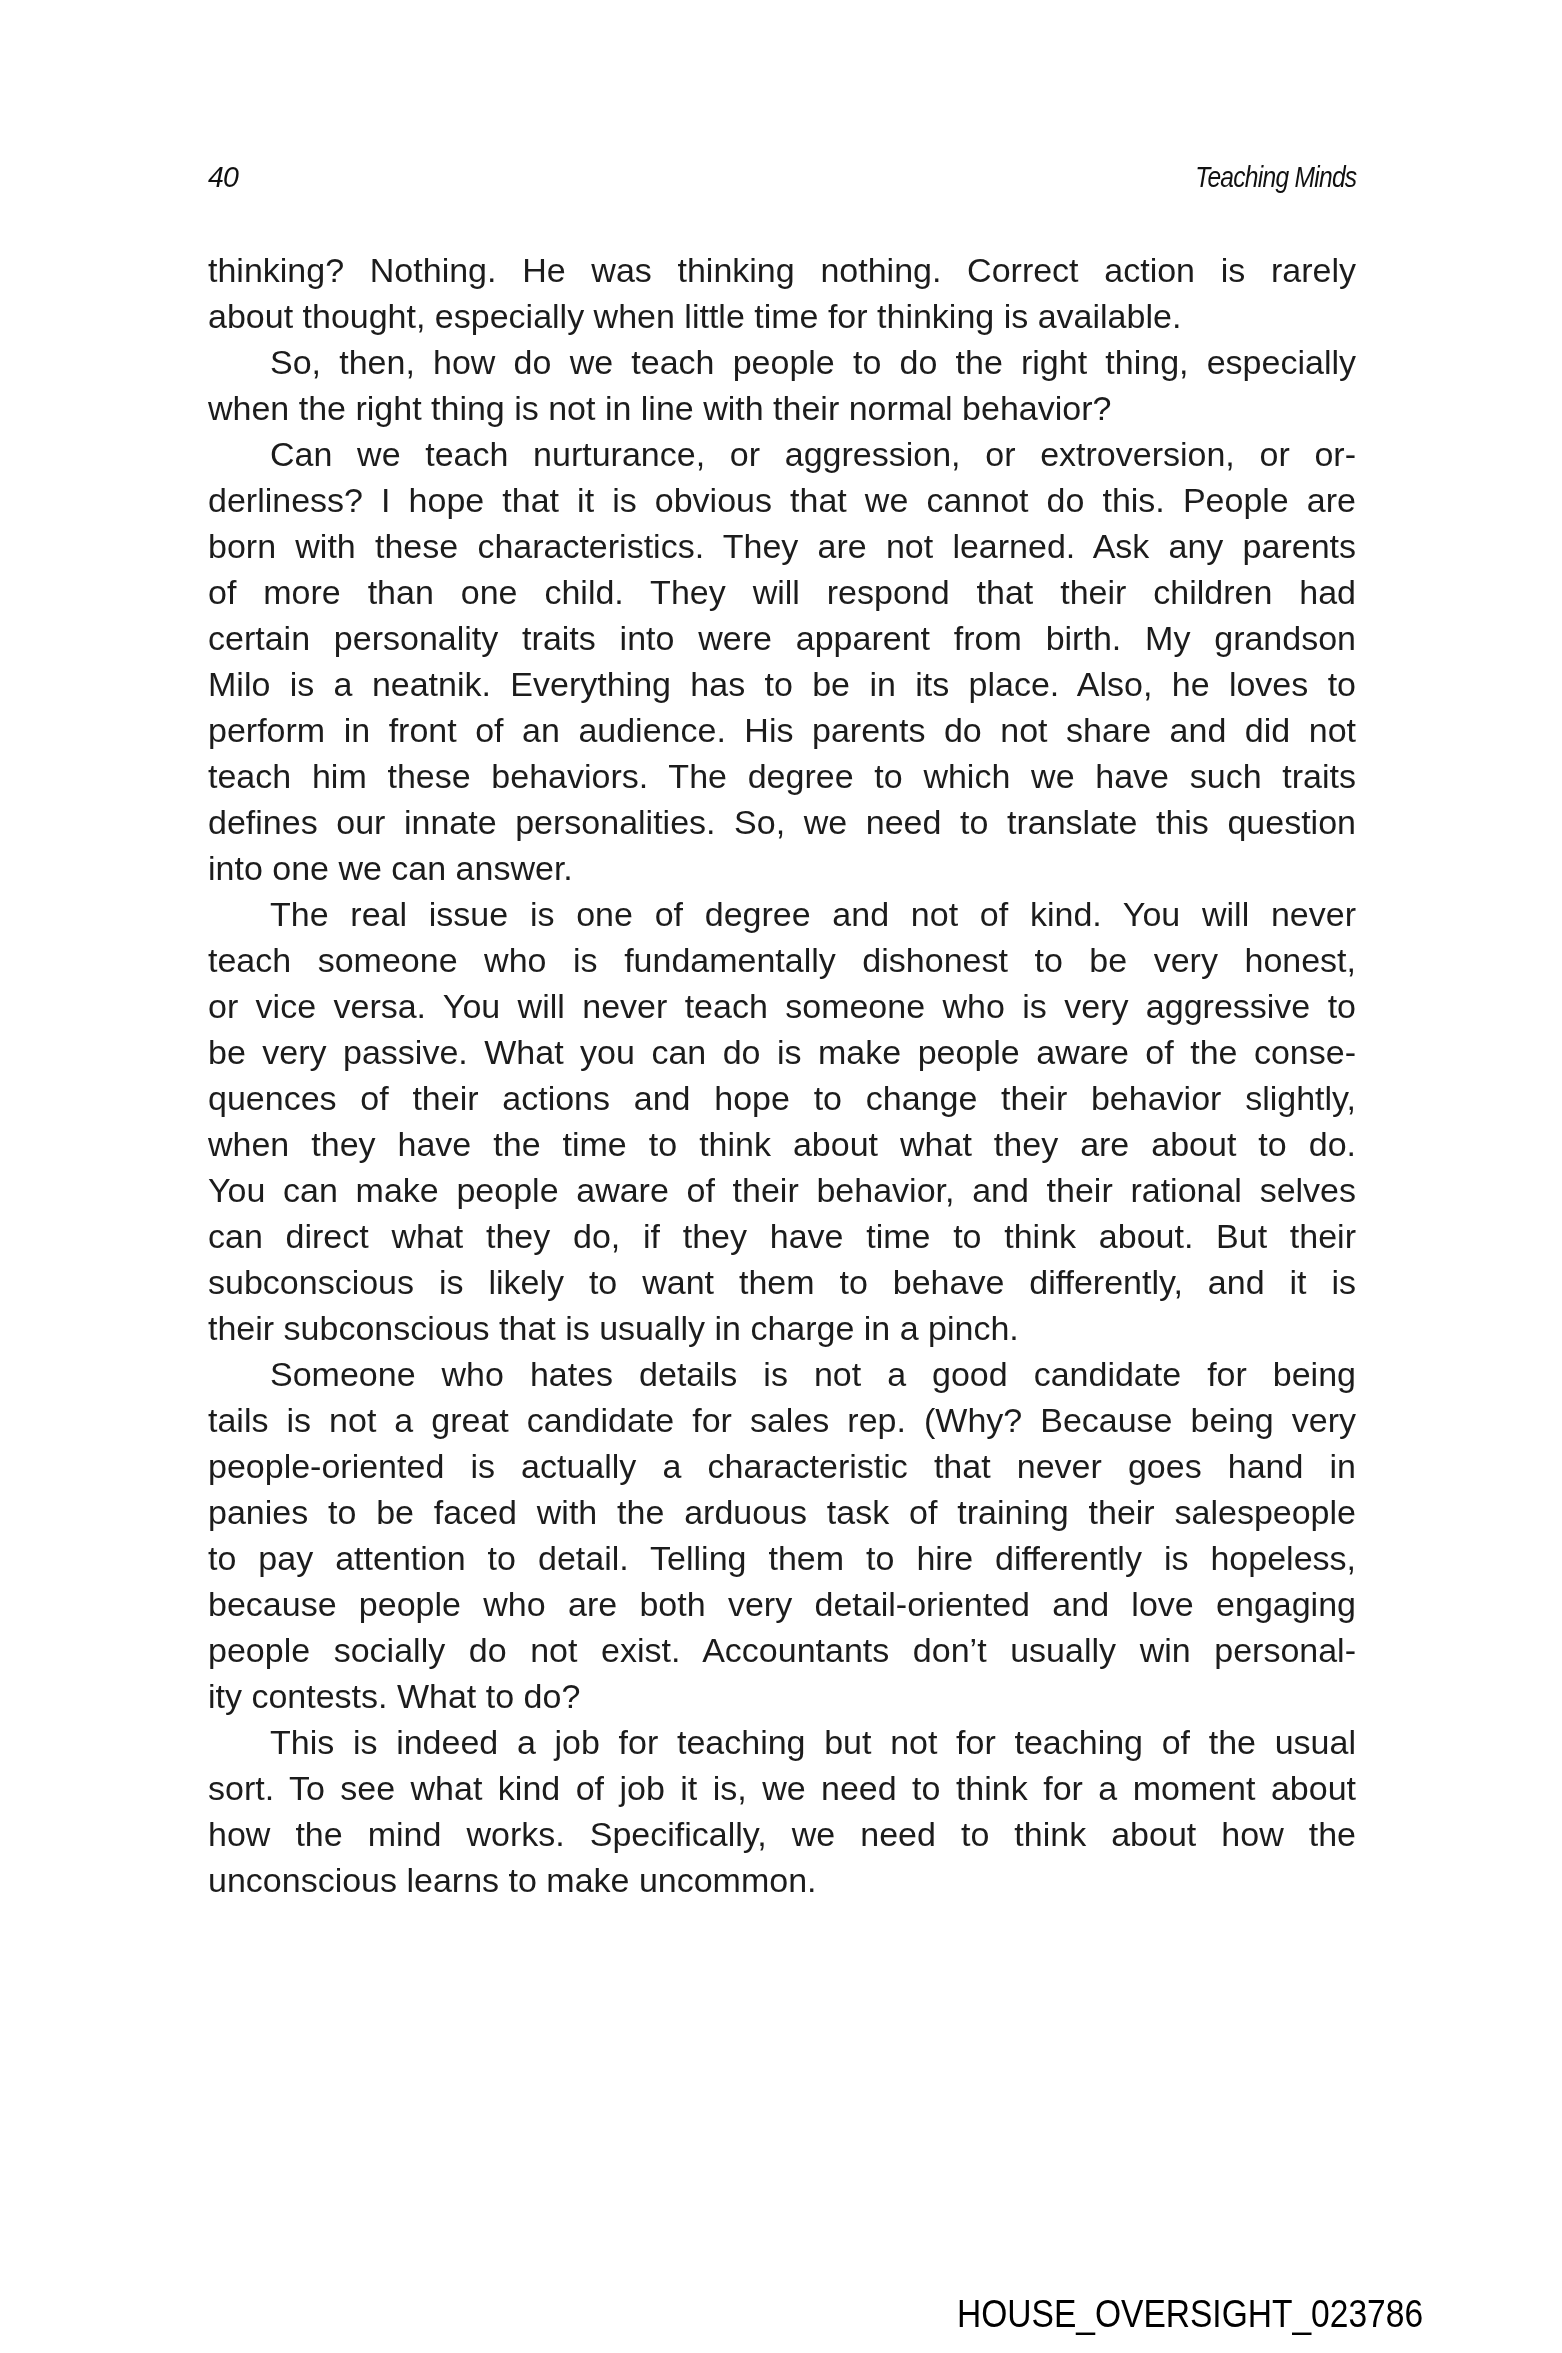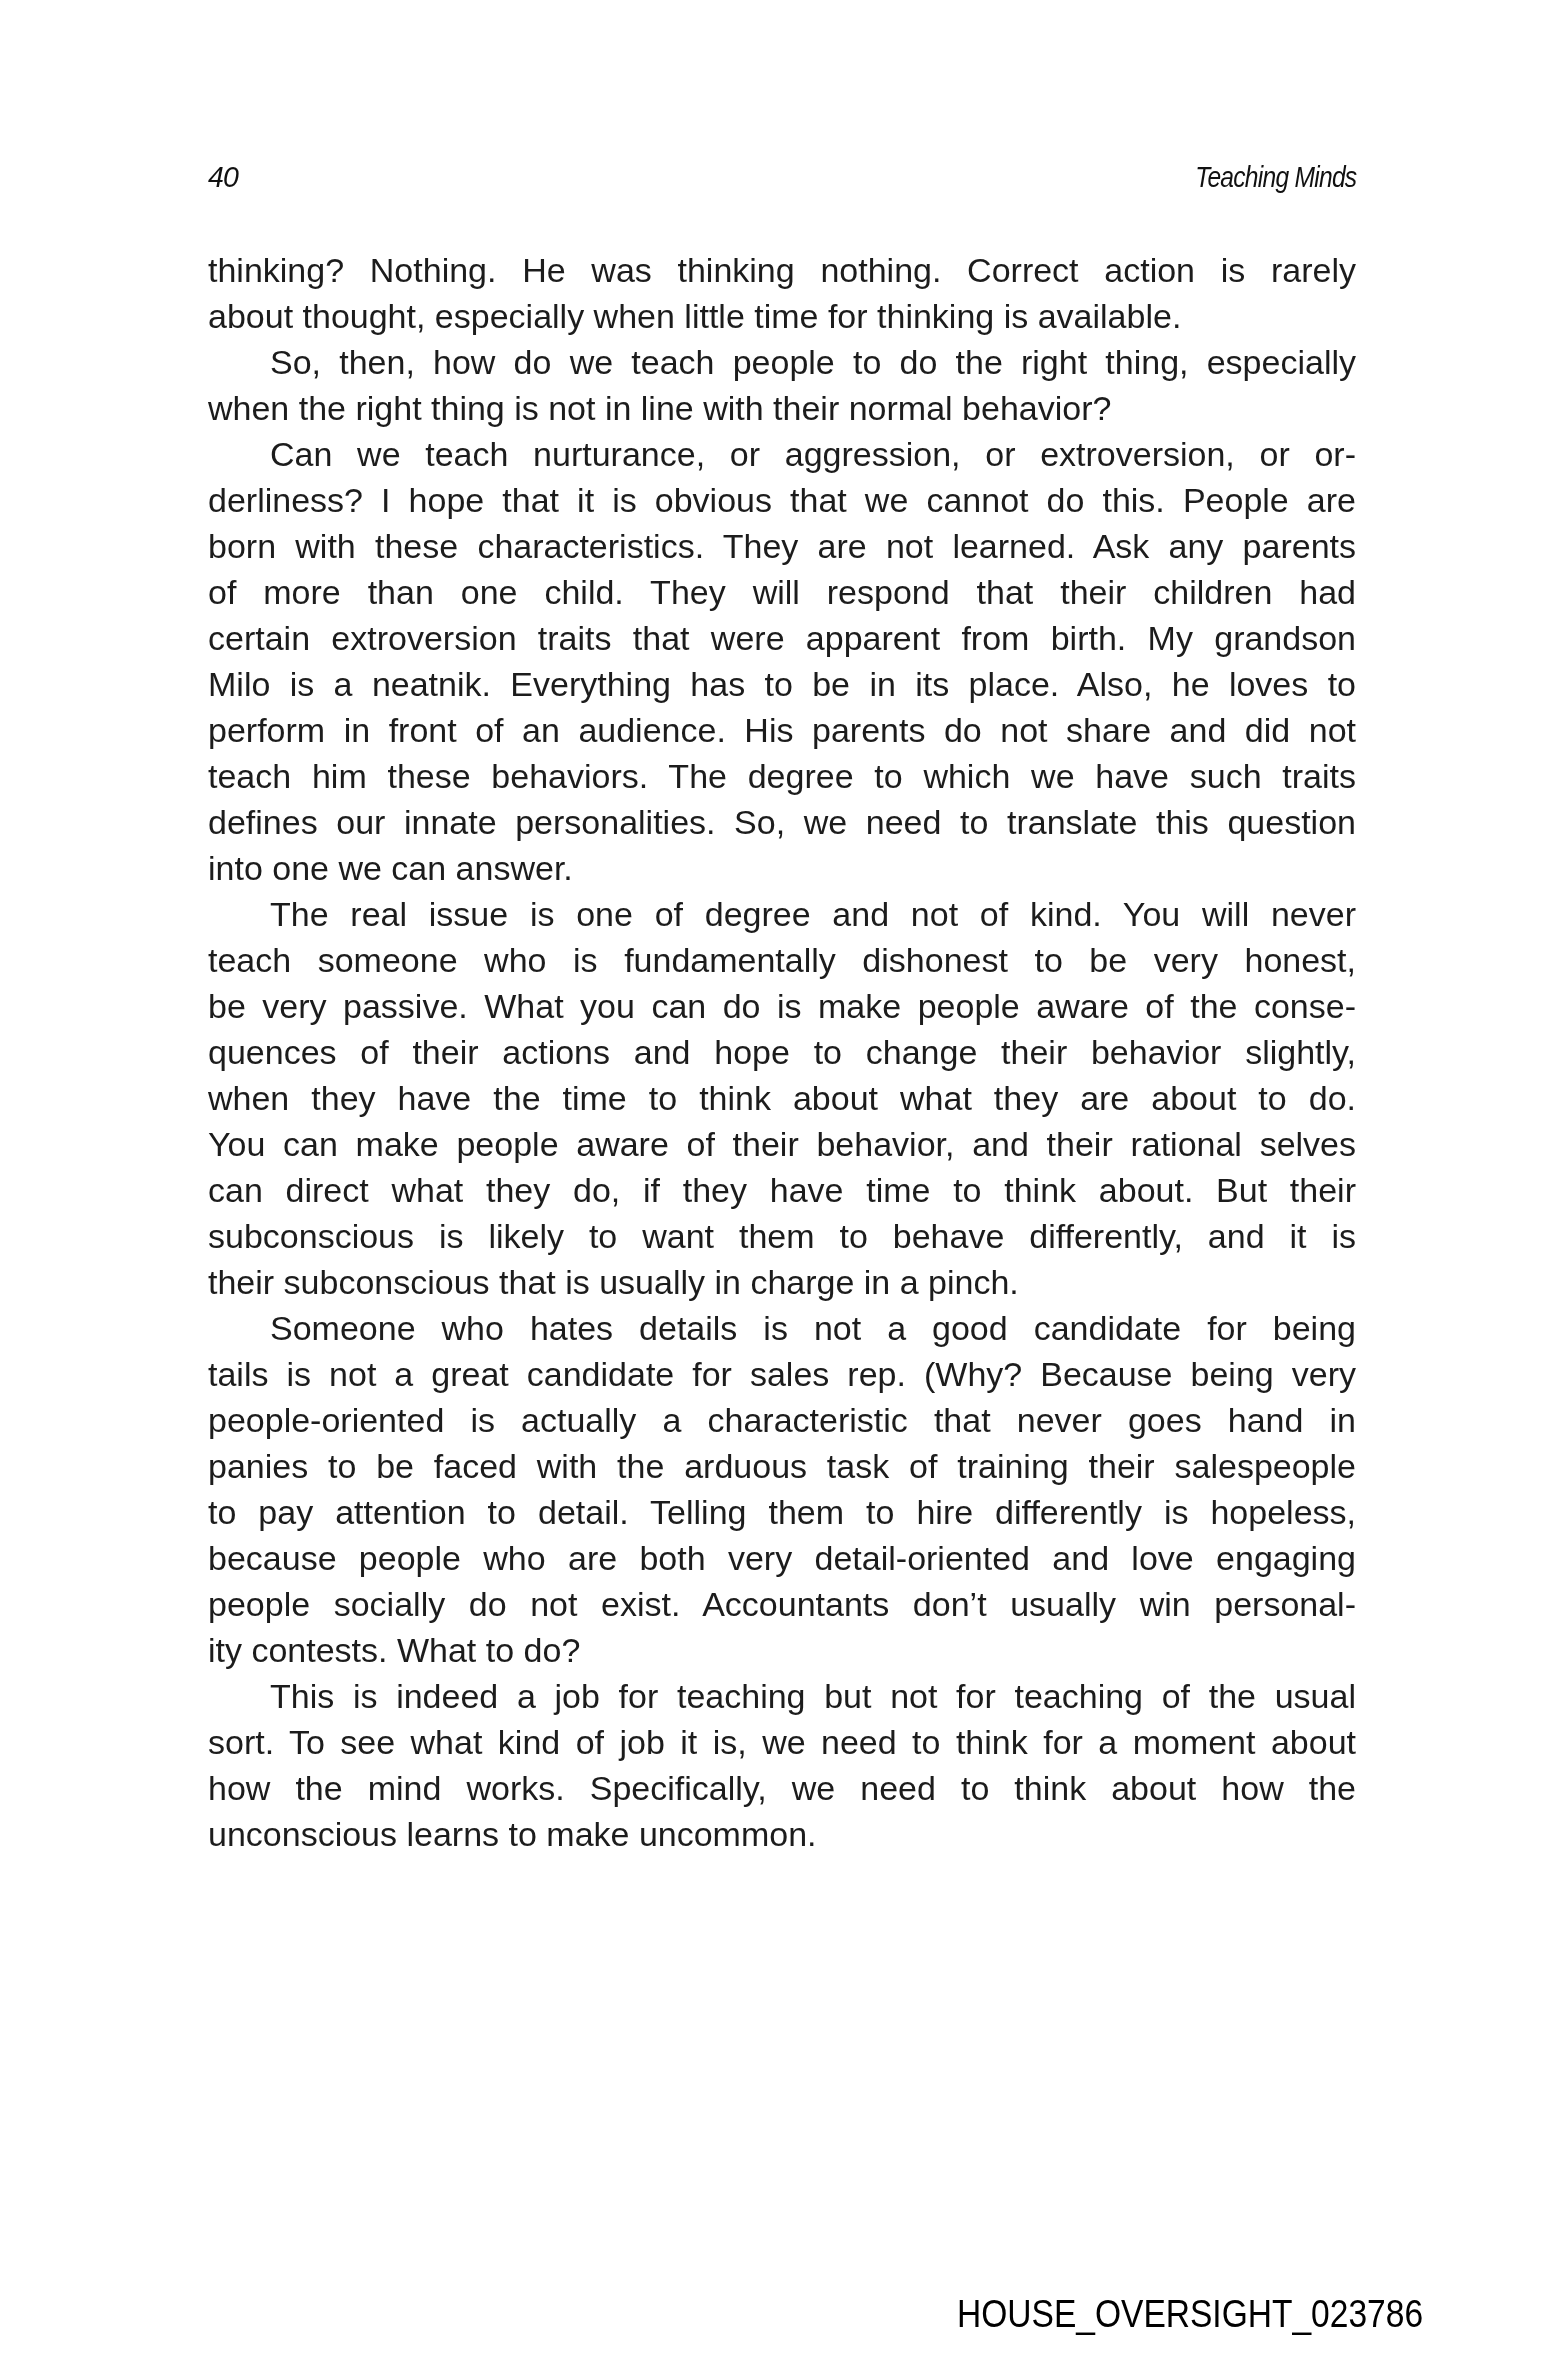--- a/index.html
+++ b/index.html
@@ -100,31 +100,32 @@
   <div>
     <span class="line indent">So, then, how do we teach people to do the right thing, especially</span>
     <span class="line last">when the right thing is not in line with their normal behavior?</span>
   </div>
 
   <div>
     <span class="line indent">Can we teach nurturance, or aggression, or extroversion, or or-</span>
     <span class="line">derliness? I hope that it is obvious that we cannot do this. People are</span>
     <span class="line">born with these characteristics. They are not learned. Ask any parents</span>
     <span class="line">of more than one child. They will respond that their children had</span>
-    <span class="line">certain extroversion traits that were apparent from birth. My grandson</span>
+    <span class="line">certain personality traits into were apparent from birth. My grandson</span>
     <span class="line">Milo is a neatnik. Everything has to be in its place. Also, he loves to</span>
     <span class="line">perform in front of an audience. His parents do not share and did not</span>
     <span class="line">teach him these behaviors. The degree to which we have such traits</span>
     <span class="line">defines our innate personalities. So, we need to translate this question</span>
     <span class="line last">into one we can answer.</span>
   </div>
 
   <div>
     <span class="line indent">The real issue is one of degree and not of kind. You will never</span>
     <span class="line">teach someone who is fundamentally dishonest to be very honest,</span>
+    <span class="line">or vice versa. You will never teach someone who is very aggressive to</span>
     <span class="line">be very passive. What you can do is make people aware of the conse-</span>
     <span class="line">quences of their actions and hope to change their behavior slightly,</span>
     <span class="line">when they have the time to think about what they are about to do.</span>
     <span class="line">You can make people aware of their behavior, and their rational selves</span>
     <span class="line">can direct what they do, if they have time to think about. But their</span>
     <span class="line">subconscious is likely to want them to behave differently, and it is</span>
     <span class="line last">their subconscious that is usually in charge in a pinch.</span>
   </div>
 
   <div>

